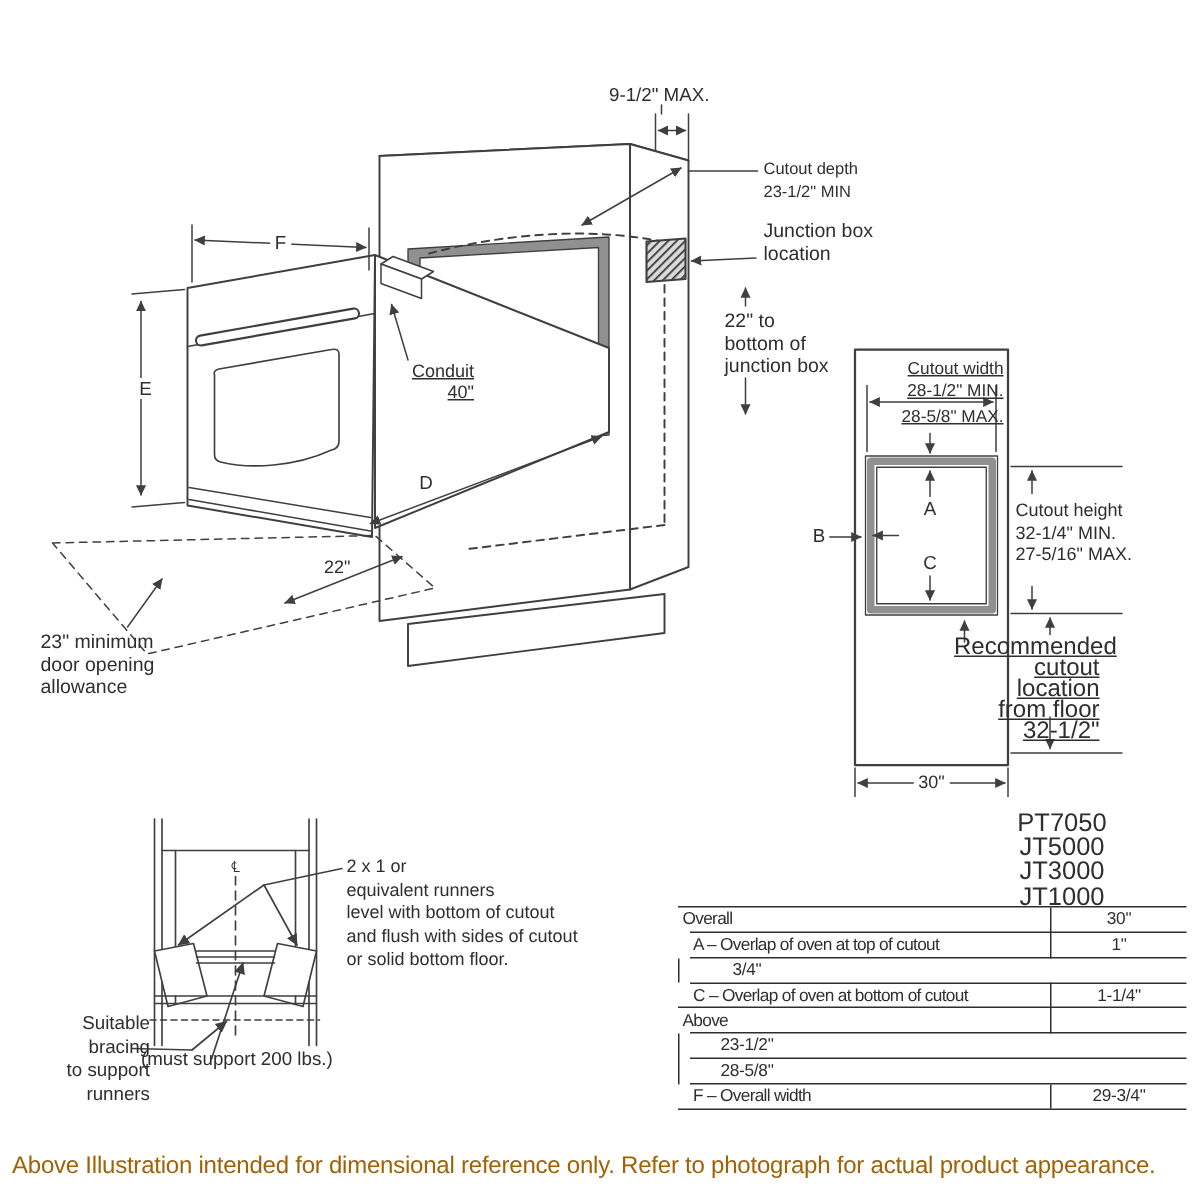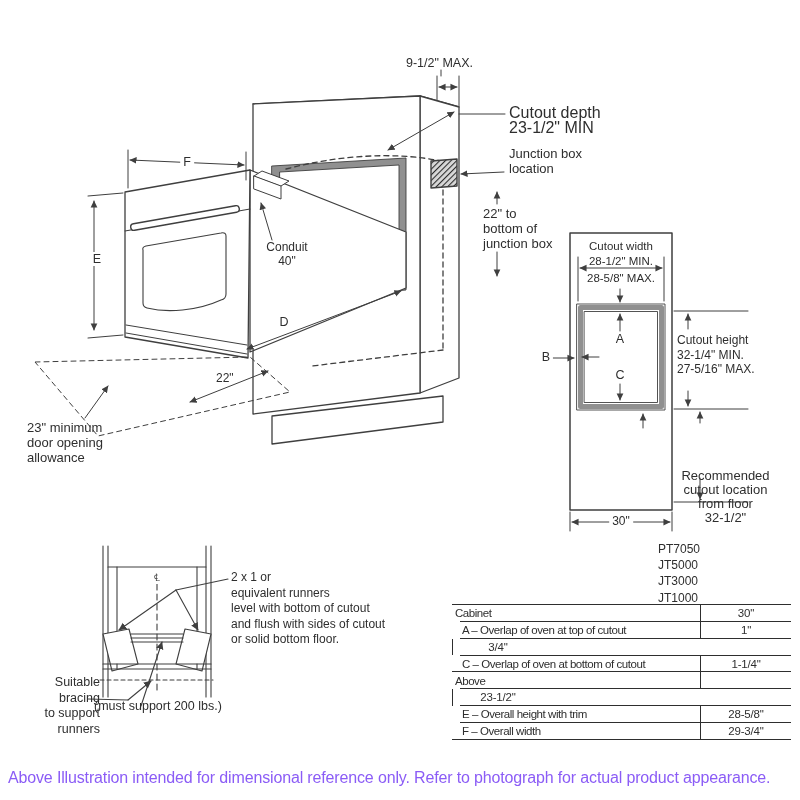--- a/index.html
+++ b/index.html
@@ -1,40 +1,40 @@
 <!DOCTYPE html>
 <html><head>
 <meta charset="utf-8">
 <style>
   html,body{margin:0;padding:0;background:#fff;}
   #page{position:relative;width:800px;height:800px;background:#ffffff;overflow:hidden;
         font-family:"Liberation Sans", sans-serif;color:#2e2e2e;}
   #art{position:absolute;left:0;top:0;}
   .lbl{position:absolute;white-space:pre-line;font-size:12.5px;line-height:15px;color:#2e2e2e;}
-  .center{text-align:center;}
+  .center{text-align:right;text-decoration:underline;}
   .right{text-align:right;}
   .dim-letter{position:absolute;background:#fff;padding:0 3px;font-size:12.5px;
               transform:translate(-50%,-50%);color:#2e2e2e;}
   
   .spec-table{position:absolute;left:452px;top:604px;width:339px;
               border-top:1.5px solid #2e2e2e;border-bottom:1.5px solid #2e2e2e;
               font-size:11.5px;letter-spacing:-0.45px;}
   .spec-row{position:relative;display:flex;height:16.8px;align-items:center;}
   .spec-row .rule{position:absolute;top:-0.75px;left:0;right:0;height:0;
                   border-top:1.4px solid #2e2e2e;}
   .spec-row.indent .rule{left:8px;}
   .spec-cell-label{flex:1;padding-left:3px;white-space:nowrap;overflow:visible;}
   .spec-row.indent .spec-cell-label{padding-left:10px;}
   .spec-cell-value{width:90px;height:100%;border-left:1.4px solid #2e2e2e;
                    display:flex;align-items:center;justify-content:center;
                    letter-spacing:-0.2px;}
-  .models{position:absolute;left:658px;top:541px;width:100px;text-align:left;
-          font-size:12px;line-height:16.2px;white-space:pre-line;}
+  .models{position:absolute;left:658px;top:541px;width:100px;text-align:center;
+          font-size:17px;line-height:16.2px;white-space:pre-line;}
   .caption{position:absolute;left:8px;top:769px;width:790px;font-size:16px;
-           letter-spacing:-0.15px;color:#8b5cf6;}
+           letter-spacing:-0.15px;color:#a16207;}
 </style>
 </head>
 <body>
 <div id="page">
 
 <svg id="art" width="800" height="800" viewBox="0 0 800 800">
   <defs>
     <marker id="ah" viewBox="0 0 8 8" refX="7" refY="4" markerWidth="7.5" markerHeight="7.5" orient="auto-start-reverse">
       <path d="M0,0.4 L7.6,4 L0,7.6 Z" fill="#3f3f3f"></path>
     </marker>
@@ -153,21 +153,21 @@
       <path d="M176,590 L119,630" marker-end="url(#ah)"></path>
       <path d="M176,590 L198,630" marker-end="url(#ah)"></path>
       <path d="M88,699 L128,700"></path>
       <path d="M128,700 L151,681" marker-end="url(#ah)"></path>
       <path d="M141,706 L162,642" marker-end="url(#ah)"></path>
     </g>
   </g>
 </svg>
 
 <div class="lbl" style="left:406px;top:56px;">9-1/2" MAX.</div>
-<div class="lbl" style="left:509px;top:106px;font-size:16px;line-height:14.5px;">Cutout depth
+<div class="lbl" style="left:509px;top:106px;font-size:11px;line-height:14.5px;">Cutout depth
 23-1/2" MIN</div>
 <div class="lbl" style="left:509px;top:146px;font-size:13px;">Junction box
 location</div>
 <div class="lbl" style="left:483px;top:206px;font-size:13px;">22" to
 bottom of
 junction box</div>
 <div class="lbl center" style="left:258px;top:240px;width:58px;font-size:12px;line-height:14px;">Conduit
 40"</div>
 <div class="lbl" style="left:27px;top:420px;font-size:13px;">23" minimum
 door opening
@@ -180,21 +180,21 @@
 
 <div class="lbl center" style="left:573px;top:240px;width:96px;font-size:11.5px;line-height:13.5px;">Cutout width</div>
 <div class="lbl center" style="left:573px;top:254px;width:96px;font-size:11.5px;">28-1/2" MIN.</div>
 <div class="lbl center" style="left:573px;top:271px;width:96px;font-size:11.5px;">28-5/8" MAX.</div>
 <div class="dim-letter" style="left:620px;top:339px;">A</div>
 <div class="dim-letter" style="left:546px;top:357px;">B</div>
 <div class="dim-letter" style="left:620px;top:375px;">C</div>
 <div class="lbl" style="left:677px;top:333px;font-size:12px;line-height:14.5px;">Cutout height
 32-1/4" MIN.
 27-5/16" MAX.</div>
-<div class="lbl center" style="left:677px;top:425px;width:97px;font-size:13px;line-height:14px;margin-top:44px;">Recommended
+<div class="lbl center" style="left:636px;top:425px;width:97px;font-size:16px;line-height:14px;">Recommended
 cutout location
 from floor
 32-1/2"</div>
 <div class="dim-letter" style="left:621px;top:521px;font-size:12px;">30"</div>
 
 <div class="dim-letter" style="left:157px;top:577px;font-size:10.5px;padding:0 1px;">℄</div>
 <div class="lbl" style="left:231px;top:570px;font-size:12px;line-height:15.5px;">2 x 1 or
 equivalent runners
 level with bottom of cutout
 and flush with sides of cutout
@@ -206,21 +206,21 @@
 <div class="lbl" style="left:94px;top:699px;font-size:12.5px;">(must support 200 lbs.)</div>
 
 <div class="models">PT7050
 JT5000
 JT3000
 JT1000</div>
 
 <div class="spec-table">
   <div class="spec-row first">
 
-    <div class="spec-cell-label">Cabinet</div>
+    <div class="spec-cell-label">Overall</div>
     <div class="spec-cell-value">30"</div>
   </div>
   <div class="spec-row indent">
     <div class="rule"></div>
     <div class="spec-cell-label">A – Overlap of oven at top of cutout</div>
     <div class="spec-cell-value">1"</div>
   </div>
   <div class="spec-row indent">
     <div class="rule"></div>
     <div class="spec-cell-value">3/4"</div>
@@ -234,21 +234,20 @@
     <div class="rule"></div>
     <div class="spec-cell-label">Above</div>
     <div class="spec-cell-value"></div>
   </div>
   <div class="spec-row indent">
     <div class="rule"></div>
     <div class="spec-cell-value">23-1/2"</div>
   </div>
   <div class="spec-row indent">
     <div class="rule"></div>
-    <div class="spec-cell-label">E – Overall height with trim</div>
     <div class="spec-cell-value">28-5/8"</div>
   </div>
   <div class="spec-row indent">
     <div class="rule"></div>
     <div class="spec-cell-label">F – Overall width</div>
     <div class="spec-cell-value">29-3/4"</div>
   </div>
 </div>
 
 <div class="caption">Above Illustration intended for dimensional reference only. Refer to photograph for actual product appearance.</div>

